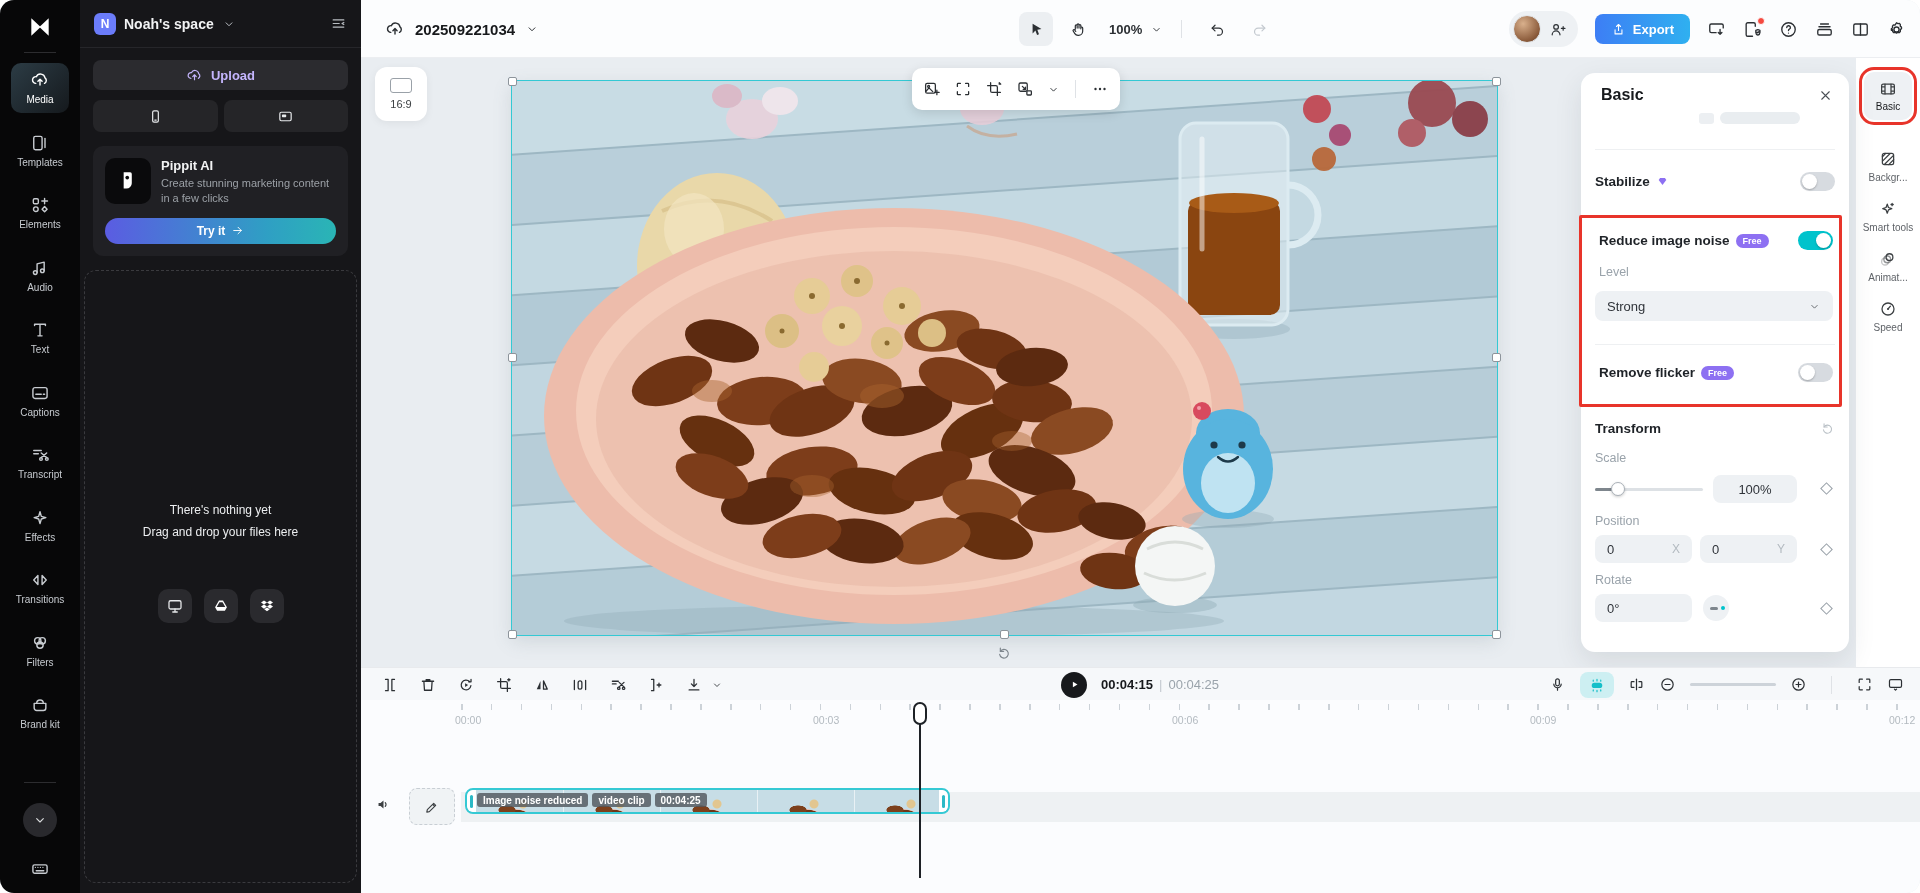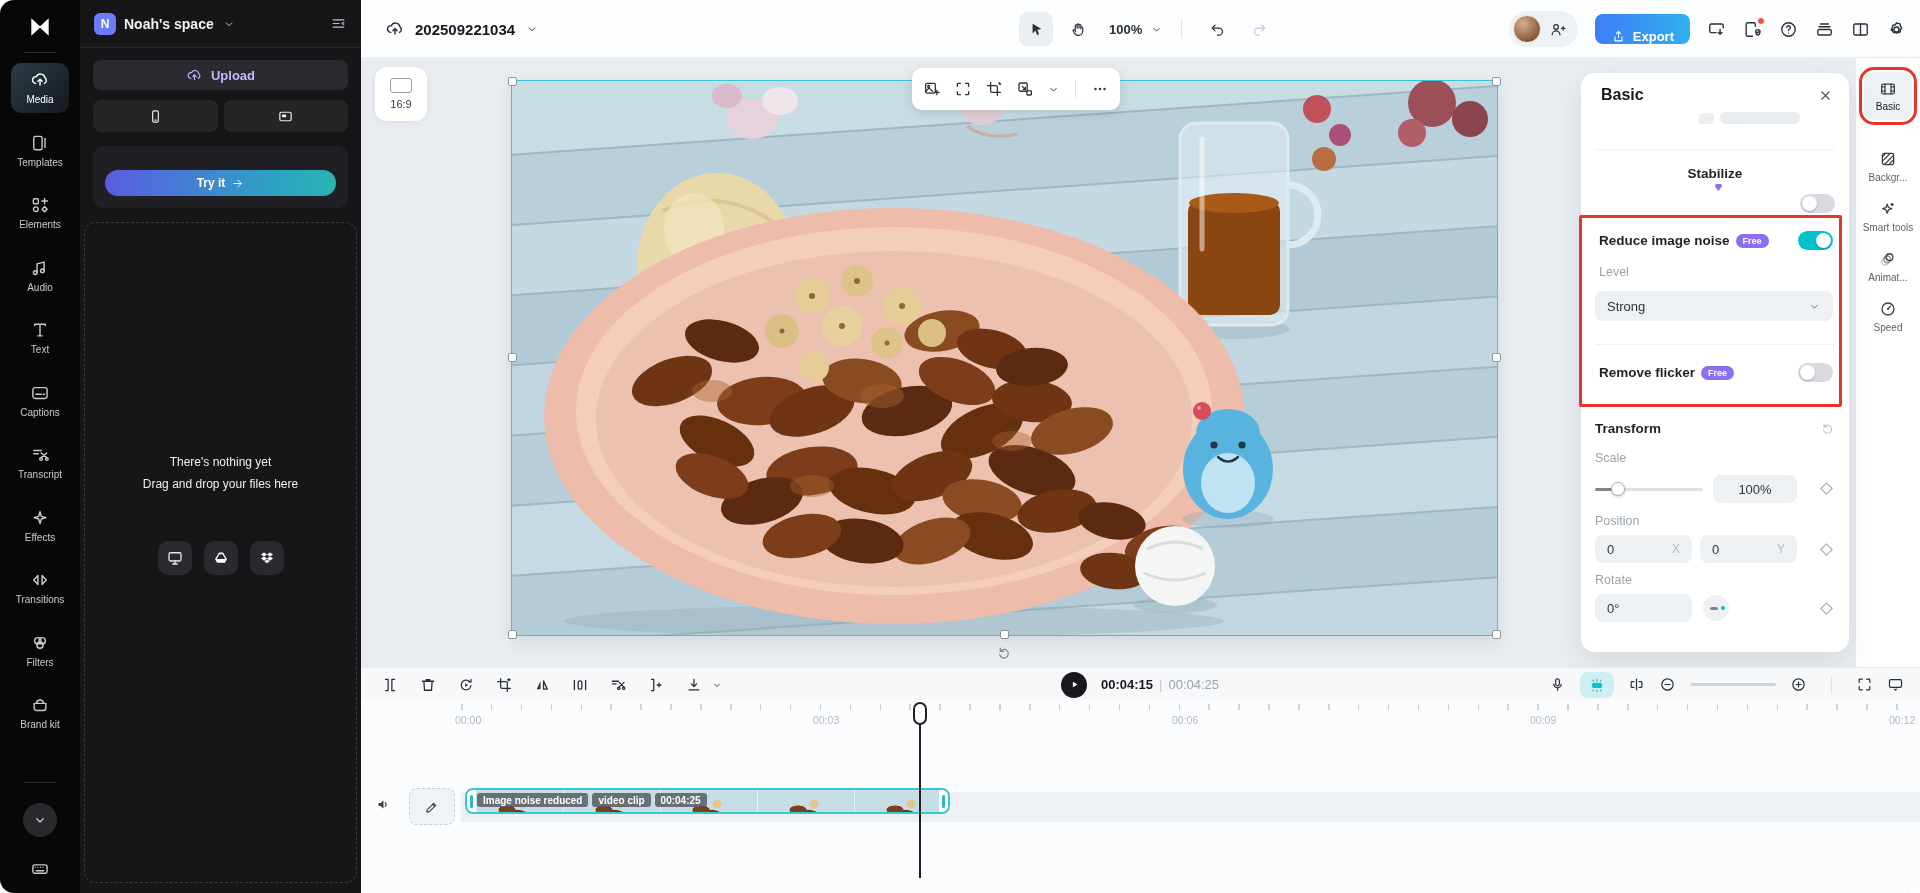--- a/index.html
+++ b/index.html
@@ -46,21 +46,21 @@
   #proj-name { font-size:15px; font-weight:bold; color:#17191c; }
   #tool-cluster { position:absolute; left:658px; top:0; height:58px; display:flex; align-items:center; gap:8px; color:#2b2f33; }
   .tbtn { width:34px; height:34px; border-radius:8px; display:flex; align-items:center; justify-content:center; cursor:pointer; }
   .tbtn.active { background:#eceff2; }
   #zoom-label { font-size:13px; font-weight:bold; color:#2b2f33; margin-left:6px; }
   .vdiv { width:1px; height:18px; background:#dfe2e6; margin:0 10px; }
   .dim { color:#c3c9cf; }
   #right-cluster { position:absolute; right:14px; top:0; height:58px; display:flex; align-items:center; gap:17px; color:#2b2f33; }
   #acct-pill { display:flex; align-items:center; gap:8px; background:#eef1f4; border-radius:18px; padding:4px 12px 4px 4px; cursor:pointer; }
   #avatar { width:28px; height:28px; border-radius:50%; background:radial-gradient(circle at 35% 30%,#d9b08c,#8a5a3a 70%,#5a3826); border:1px solid #e2e5e8; }
-  #export-btn { height:30px; padding:0 16px; border-radius:8px; background:linear-gradient(90deg,#3d7ef5,#2fb0f0); color:#fff; font-size:13px; font-weight:bold; display:flex; align-items:flex-end; gap:7px; cursor:pointer; }
+  #export-btn { height:30px; padding:0 16px; border-radius:8px; background:linear-gradient(90deg,#3d7ef5,#2fb0f0); color:#fff; font-size:13px; font-weight:bold; display:flex; align-items:center; gap:7px; cursor:pointer; }
   .topicon { position:relative; cursor:pointer; }
   #notif-dot { position:absolute; right:-3px; top:-3px; width:8px; height:8px; border-radius:50%; background:#f5493f; border:1.5px solid #fcfdfe; }
 
   
   #ratio-card { position:absolute; left:375px; top:67px; width:52px; height:54px; background:#fff; border-radius:12px; box-shadow:0 2px 8px rgba(0,0,0,.06); display:flex; flex-direction:column; align-items:center; justify-content:center; gap:5px; cursor:pointer; z-index:6; }
   #ratio-rect { width:22px; height:15px; border:1.5px solid #9aa1a8; border-radius:3px; }
   #ratio-label { font-size:11px; color:#3c4043; }
   #video-frame { position:absolute; left:512px; top:81px; width:985px; height:554px; outline:1.5px solid #34c9d4; box-shadow:0 6px 18px rgba(90,110,120,.18); cursor:move; z-index:4; }
   .hdl { position:absolute; width:9px; height:9px; background:#fff; border:1.5px solid #8d949b; border-radius:2px; z-index:7; }
   #rotate-handle { position:absolute; left:996px; top:645px; color:#7d858c; cursor:grab; z-index:7; }
@@ -287,20 +287,32 @@
       </div>
       <div class="device-btn">
         <svg class="ic" width="17" height="17" viewBox="0 0 24 24">
             <rect x="4" y="6" width="16" height="12" rx="2"></rect>
             <rect class="fil" x="7" y="9" width="6" height="4" rx="1"></rect>
           </svg>
       </div>
     </div>
 
     <div id="pippit-card">
+      <div id="pippit-row">
+        <div id="pippit-logo">
+          <svg width="26" height="26" viewBox="0 0 24 24">
+              <path fill="#fff" d="M8 4h6a1.5 1.5 0 0 1 1.5 1.5V14a5 5 0 0 1-5 5H8z"></path>
+              <circle cx="11.3" cy="8.8" r="1.7" fill="#0a0a0c"></circle>
+            </svg>
+        </div>
+        <div>
+          <div id="pippit-title">Pippit AI</div>
+          <div id="pippit-desc">Create stunning marketing content in a few clicks</div>
+        </div>
+      </div>
       <div id="pippit-cta">
         <span>Try it</span>
         <svg class="ic" width="13" height="13" viewBox="0 0 24 24">
             <path d="M5 12h14M13 6l6 6-6 6"></path>
           </svg>
       </div>
     </div>
 
     <div id="drop-zone">
       <div class="dz-text">There's nothing yet</div>
@@ -626,21 +638,21 @@
     <div id="insp-title">Basic</div>
     <span id="insp-close">
       <svg class="ic" width="15" height="15" viewBox="0 0 24 24">
           <path d="M6 6l12 12M18 6 6 18"></path>
         </svg>
     </span>
     <div id="scroll-remnant-a"></div>
     <div id="scroll-remnant-b"></div>
     <div class="insp-div" style="top:76px;"></div>
 
-    <div class="insp-row" style="top:93px;flex-direction:column;">
+    <div class="insp-row" style="top:99px;">
       <span class="insp-label">Stabilize</span>
       <svg class="ic" width="13" height="13" viewBox="0 0 24 24" style="color:#8d70f2; margin-left:6px;">
           <path class="fil" d="M7.5 5.5h9L19 9l-7 9.5L5 9z"></path>
         </svg>
       <span class="tgl"></span>
     </div>
 
     <div id="red-box"></div>
 
     <div class="insp-row" style="top:158px; left:18px; right:16px;">

